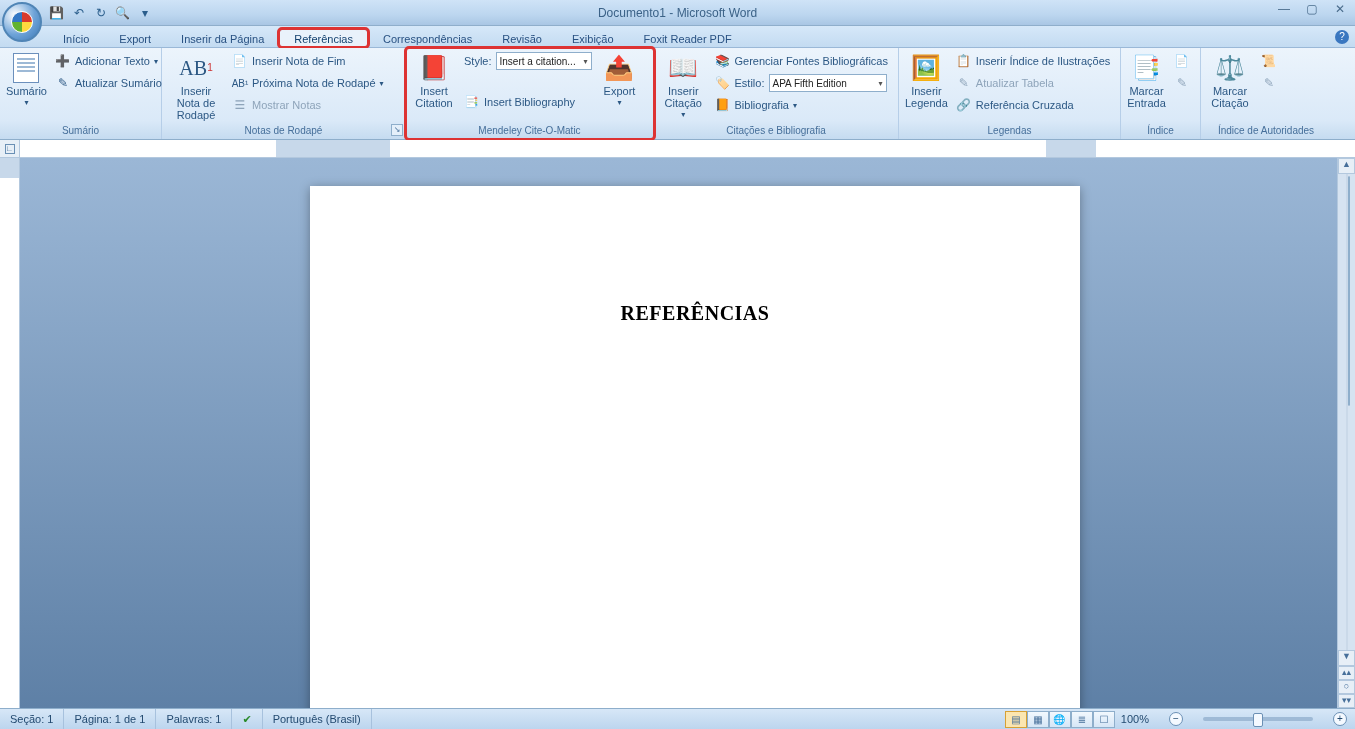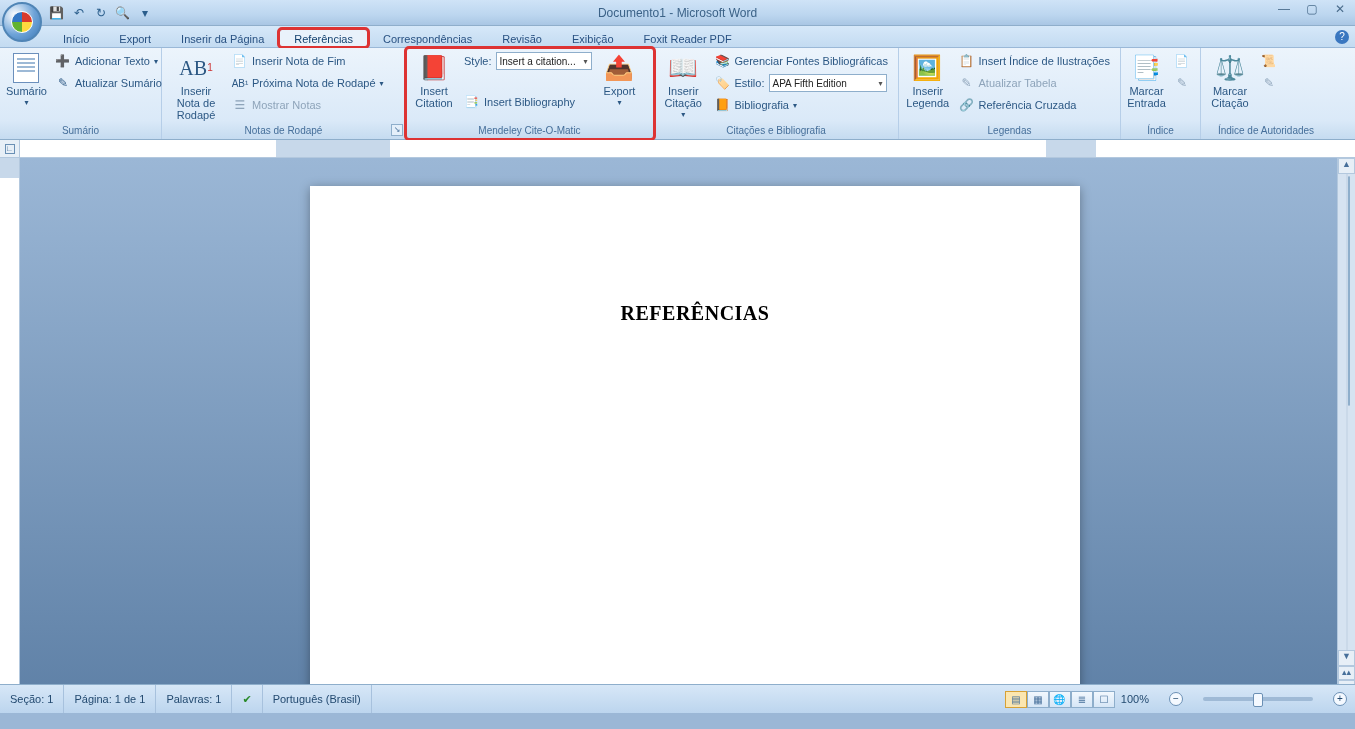--- a/index.html
+++ b/index.html
@@ -74,22 +74,22 @@
   .page{position:absolute;left:290px;top:28px;width:770px;height:1020px;background:#fff;box-shadow:0 2px 10px rgba(0,0,0,.35);}
   .page h1{margin-top:116px;text-align:center;font-family:"Times New Roman",serif;font-weight:bold;font-size:20px;letter-spacing:.5px;}
   
   .vscroll{width:18px;background:#d6e3f1;border-left:1px solid #b3c8de;display:flex;flex-direction:column;align-items:center;}
   .vscroll .arrow{height:16px;width:100%;text-align:center;font-size:9px;color:#466f9a;background:#e7eff7;border:1px solid #b3c8de;cursor:pointer;}
   .vscroll .track{flex:1;background:#e7eff7;position:relative;border-left:1px solid #cad9e9;border-right:1px solid #cad9e9;}
   .vscroll .thumb{position:absolute;top:2px;left:1px;right:1px;height:230px;background:linear-gradient(to right,#ddeaf7,#b8cee6);border:1px solid #8eaecb;border-radius:2px;}
   .navbtn{height:14px;width:100%;text-align:center;font-size:9px;border:1px solid #b3c8de;background:#e7eff7;cursor:pointer;color:#466f9a;}
   
   
-  .status{height:29px;background:linear-gradient(to bottom,#d7e7f7,#bcd5ee);border-top:1px solid #8eaecb;
-          position:absolute;bottom:16px;left:0;right:0;display:flex;align-items:center;font-size:11px;color:#234a70;margin-top:45px;}
+  .status{height:21px;background:linear-gradient(to bottom,#d7e7f7,#bcd5ee);border-top:1px solid #8eaecb;
+          position:absolute;bottom:0;left:0;right:0;display:flex;align-items:center;font-size:11px;color:#234a70;margin-top:45px;}
   .status .cell{padding:0 10px;border-right:1px solid #a7c1dd;height:100%;display:flex;align-items:center;gap:4px;}
   .status .spacer{flex:1;}
   .viewbtns{display:flex;gap:0;margin-right:6px;}
   .viewbtns span{width:22px;height:17px;border:1px solid #8eaecb;background:linear-gradient(#f2f8fe,#d6e6f6);cursor:pointer;display:inline-flex;align-items:center;justify-content:center;font-size:10px;color:#466f9a;}
   .viewbtns span.active{background:#fbe6b0;border-color:#d7a135;}
   .zoom{display:flex;align-items:center;gap:20px;margin-right:8px;}
   .zoom .slider{width:110px;height:4px;background:#9fbad6;position:relative;border-radius:2px;}
   .zoom .slider::after{content:"";position:absolute;left:50%;top:-4px;width:8px;height:12px;background:#f4f9ff;border:1px solid #6b90b5;border-radius:2px;transform:translateX(-50%);}
   .zoom .round{width:14px;height:14px;border:1px solid #6b90b5;border-radius:50%;text-align:center;font-size:10px;line-height:12px;cursor:pointer;background:#f4f9ff;}
 </style>
@@ -248,21 +248,21 @@
 
   <div class="group" style="width:222px">
     <div class="group-body">
       <div class="bigbtn" style="width:48px">
         <div class="bigicon">🖼️</div>
         <span>Inserir Legenda</span>
       </div>
       <div class="col">
         <div class="smbtn">
             <span class="sicon">📋</span>
-            <span>Insert Índice de Ilustrações</span>
+            <span>Inserir Índice de Ilustrações</span>
           </div>
         <div class="smbtn disabled">
             <span class="sicon">✎</span>
             <span>Atualizar Tabela</span>
           </div>
         <div class="smbtn">
             <span class="sicon">🔗</span>
             <span>Referência Cruzada</span>
           </div>
       </div>

